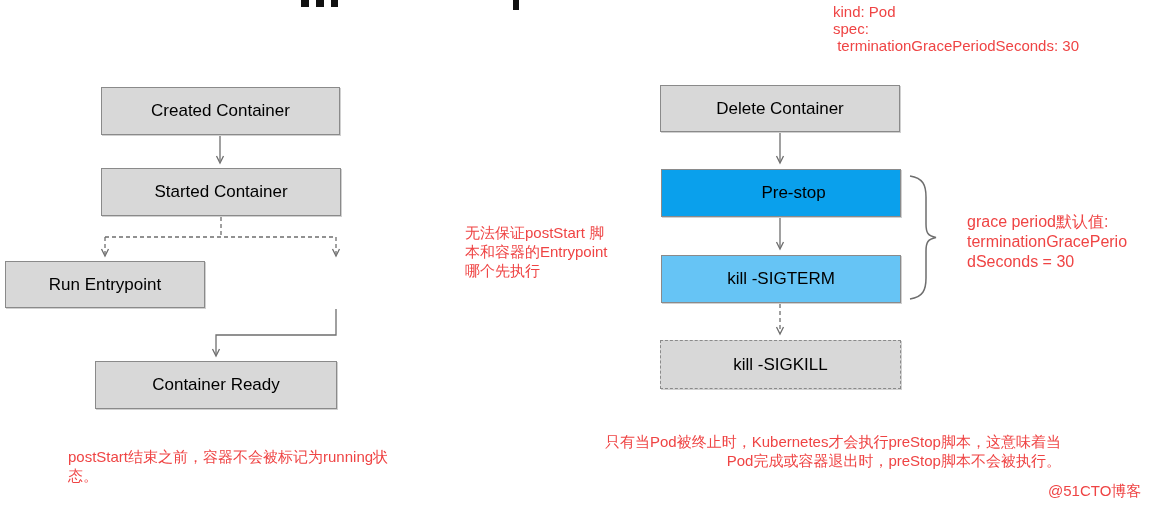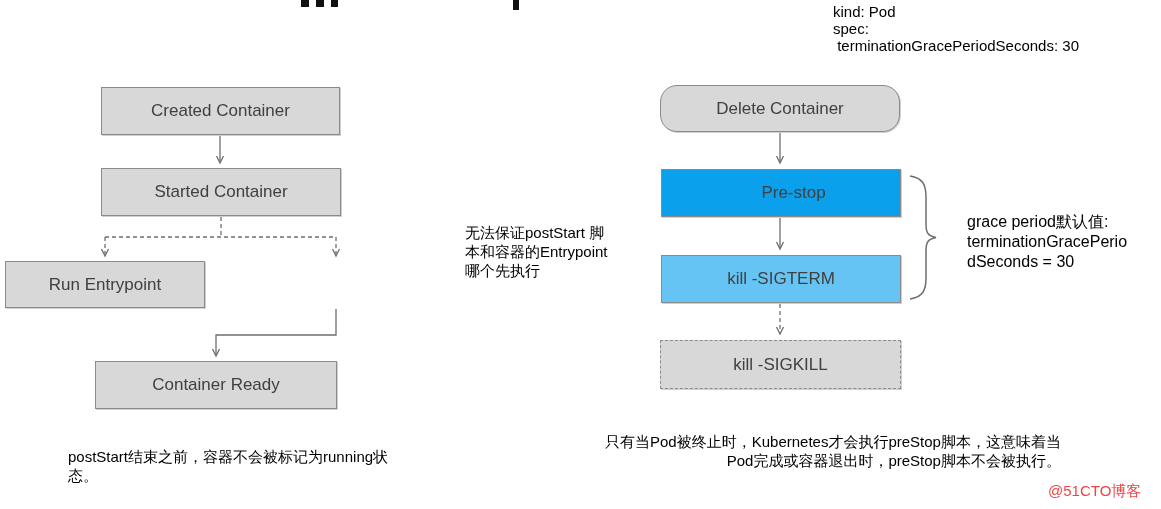--- a/index.html
+++ b/index.html
@@ -9,28 +9,28 @@
     background:#ffffff;
     font-family:"Liberation Sans","DejaVu Sans",sans-serif;
     overflow:hidden;
   }
   .box{
     position:absolute;
     display:flex;align-items:center;justify-content:center;
     background:#d8d8d8;
     border:1px solid #8a8a8a;
     box-sizing:border-box;
-    font-size:17px;color:#404040;
+    font-size:17px;color:#000000;
     box-shadow:1px 1px 0 rgba(120,120,120,.35);
     text-align:center;
   }
   .box.dashed{border:1px dashed #8a8a8a;}
   .note{
     position:absolute;
-    font-size:15px;line-height:19px;color:#000000;
+    font-size:15px;line-height:19px;color:#ef4444;
     white-space:pre-wrap;
   }
   .mono-note{font-size:15px;line-height:17px;}
   .watermark{
     position:absolute;
     font-size:15px;color:#ef4444;
   }
   .title-fragment{position:absolute;background:#111111;}
   svg.overlay{position:absolute;left:0;top:0;pointer-events:none;}
 </style>
@@ -84,21 +84,21 @@
   <div class="box" style="left:5px;top:261px;width:200px;height:47px;">Run Entrypoint</div>
   <div class="box" style="left:95px;top:361px;width:242px;height:48px;">Container Ready</div>
 
   <div class="note" style="left:465px;top:223px;">无法保证postStart 脚
 本和容器的Entrypoint
 哪个先执行</div>
 
   <div class="note" style="left:68px;top:447px;">postStart结束之前，容器不会被标记为running状
 态。</div>
 
-  <div class="box" style="left:660px;top:85px;width:240px;height:47px;border-radius:17px;">Delete Container</div>
+  <div class="box" style="left:660px;top:85px;width:240px;height:47px;">Delete Container</div>
   <div class="box" style="left: 661px; top: 169px; width: 240px; height: 48px; background: rgb(10, 160, 236); padding-left: 25px;">Pre-stop</div>
   <div class="box" style="left: 661px; top: 255px; width: 240px; height: 48px; background: rgb(102, 196, 245);">kill -SIGTERM</div>
   <div class="box dashed" style="left:660px;top:340px;width:241px;height:49px;">kill -SIGKILL</div>
 
   <div class="note" style="left:967px;top:212px;font-size:16px;line-height:20px;">grace period默认值:
 terminationGracePerio
 dSeconds = 30</div>
 
   <div class="note" style="left:605px;top:432px;text-align:right;">只有当Pod被终止时，Kubernetes才会执行preStop脚本，这意味着当
 Pod完成或容器退出时，preStop脚本不会被执行。</div>

